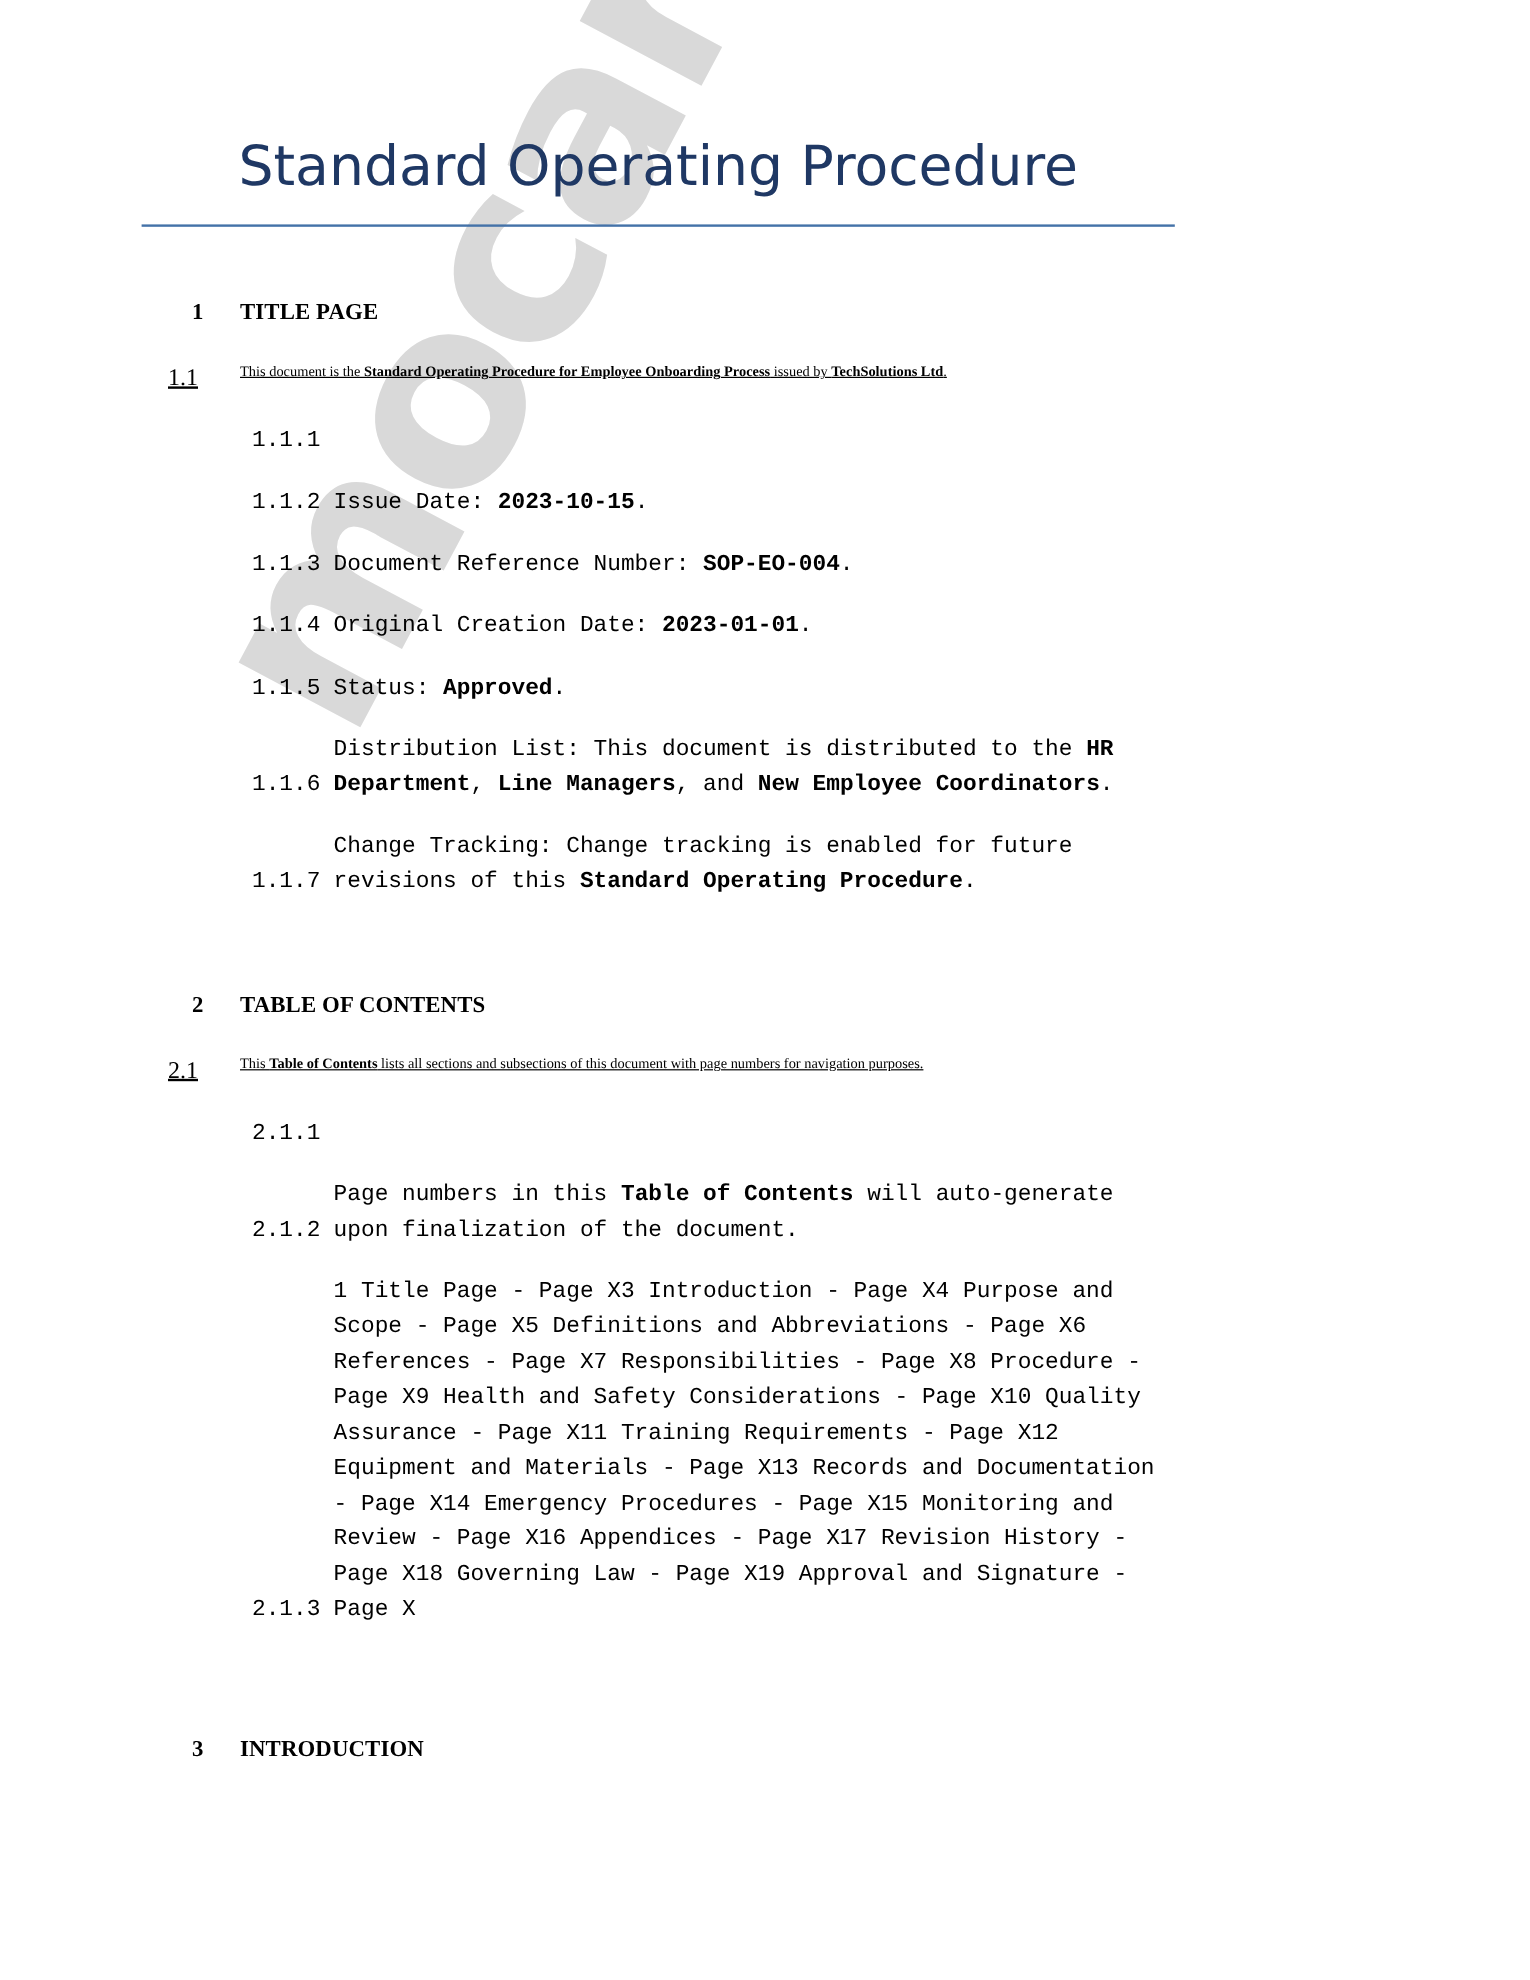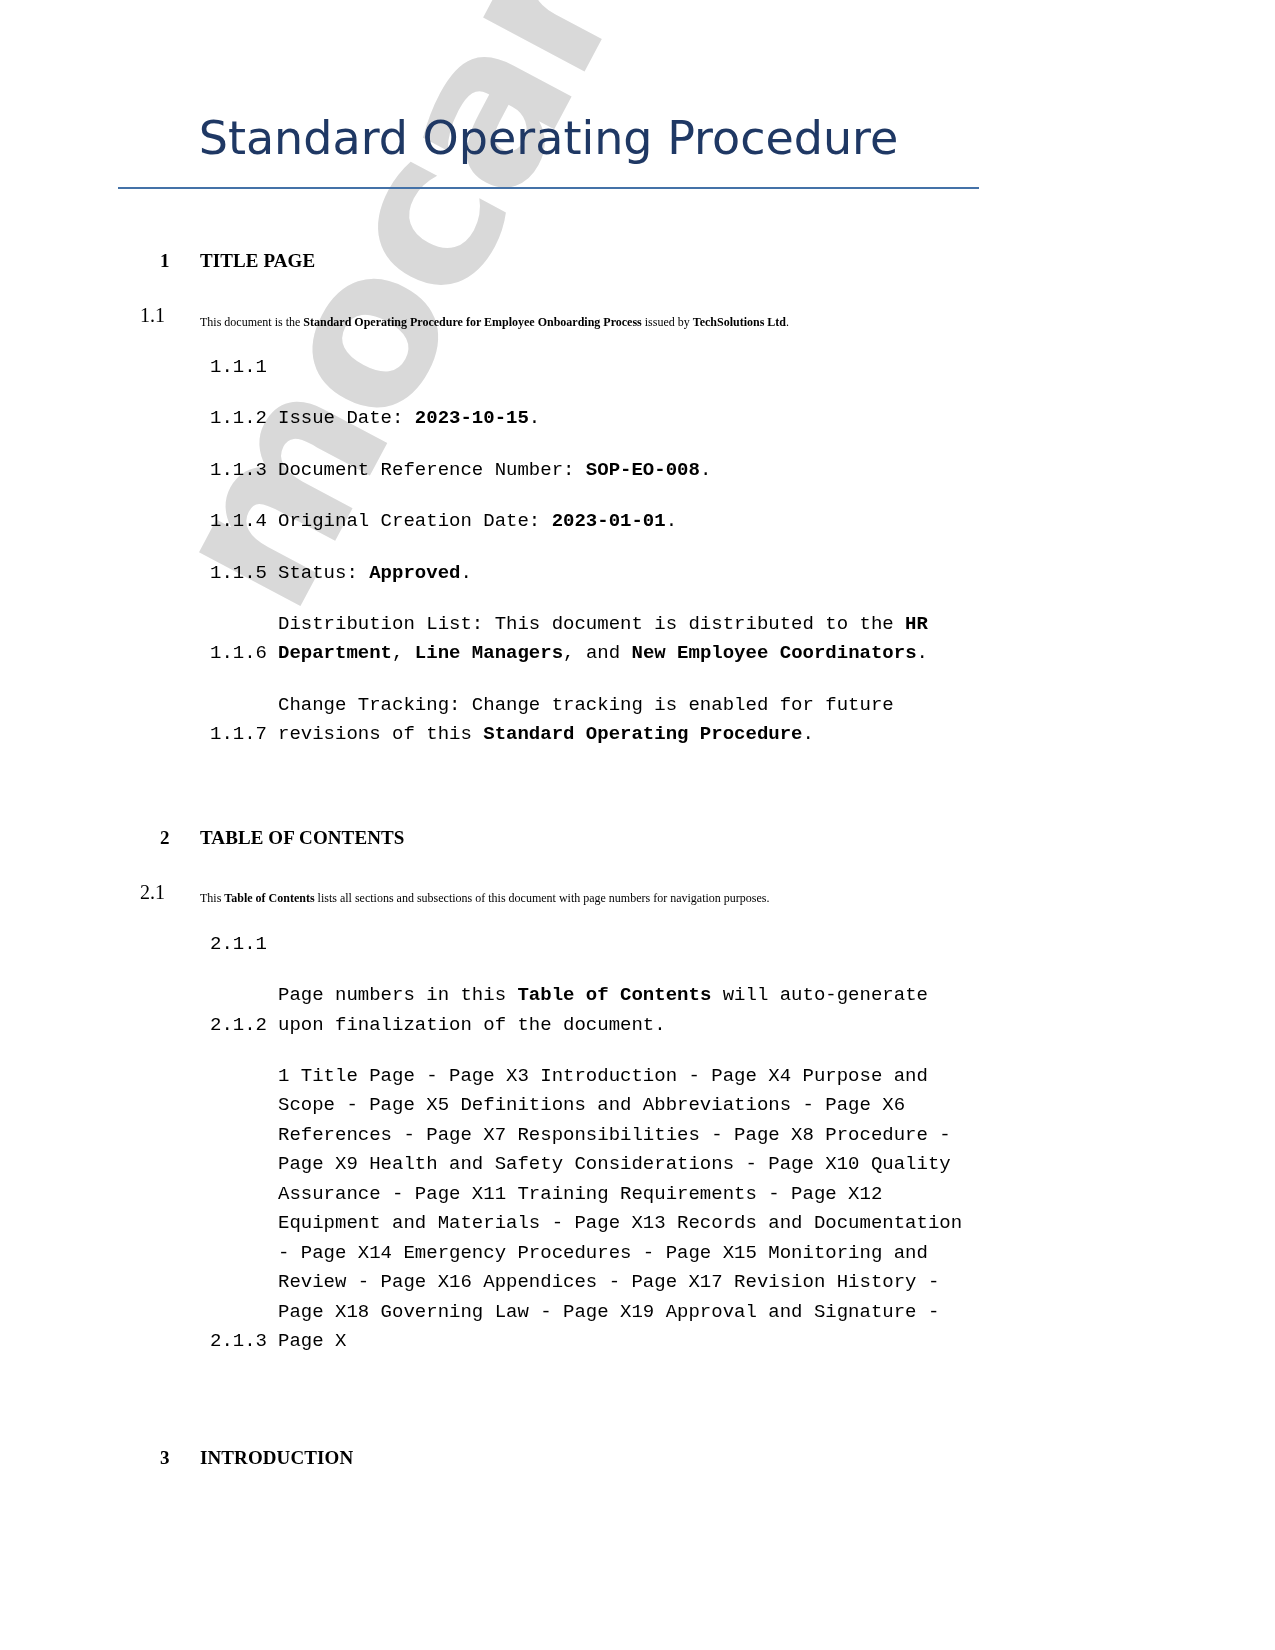--- a/index.html
+++ b/index.html
@@ -93,23 +93,24 @@
   .h1-text {
     font-weight: bold;
     font-size: 19px;
     line-height: 1.45;
     letter-spacing: 0.1px;
   }
 
   
   .l2-row {
     display: flex;
-    align-items: flex-end;
+    align-items: flex-start;
     margin: 0 0 22px 0;
     padding-left: 22px;
+    text-decoration: underline;
   }
   .l2-num {
     width: 60px;
     flex: 0 0 60px;
     font-size: 20px;
     line-height: 1.52;
   }
   .l2-text {
     font-size: 12px;
     line-height: 1.52;
@@ -169,21 +170,21 @@
 
     <div class="l3-row">
       <span class="l3-num">1.1.1</span>
     </div>
     <div class="l3-row">
       <span class="l3-num">1.1.2</span>
       <span class="l3-text">Issue Date: <b>2023-10-15</b>.</span>
     </div>
     <div class="l3-row">
       <span class="l3-num">1.1.3</span>
-      <span class="l3-text">Document Reference Number: <b>SOP-EO-008</b>.</span>
+      <span class="l3-text">Document Reference Number: <b>SOP-EO-004</b>.</span>
     </div>
     <div class="l3-row">
       <span class="l3-num">1.1.4</span>
       <span class="l3-text">Original Creation Date: <b>2023-01-01</b>.</span>
     </div>
     <div class="l3-row">
       <span class="l3-num">1.1.5</span>
       <span class="l3-text">Status: <b>Approved</b>.</span>
     </div>
     <div class="l3-row">

